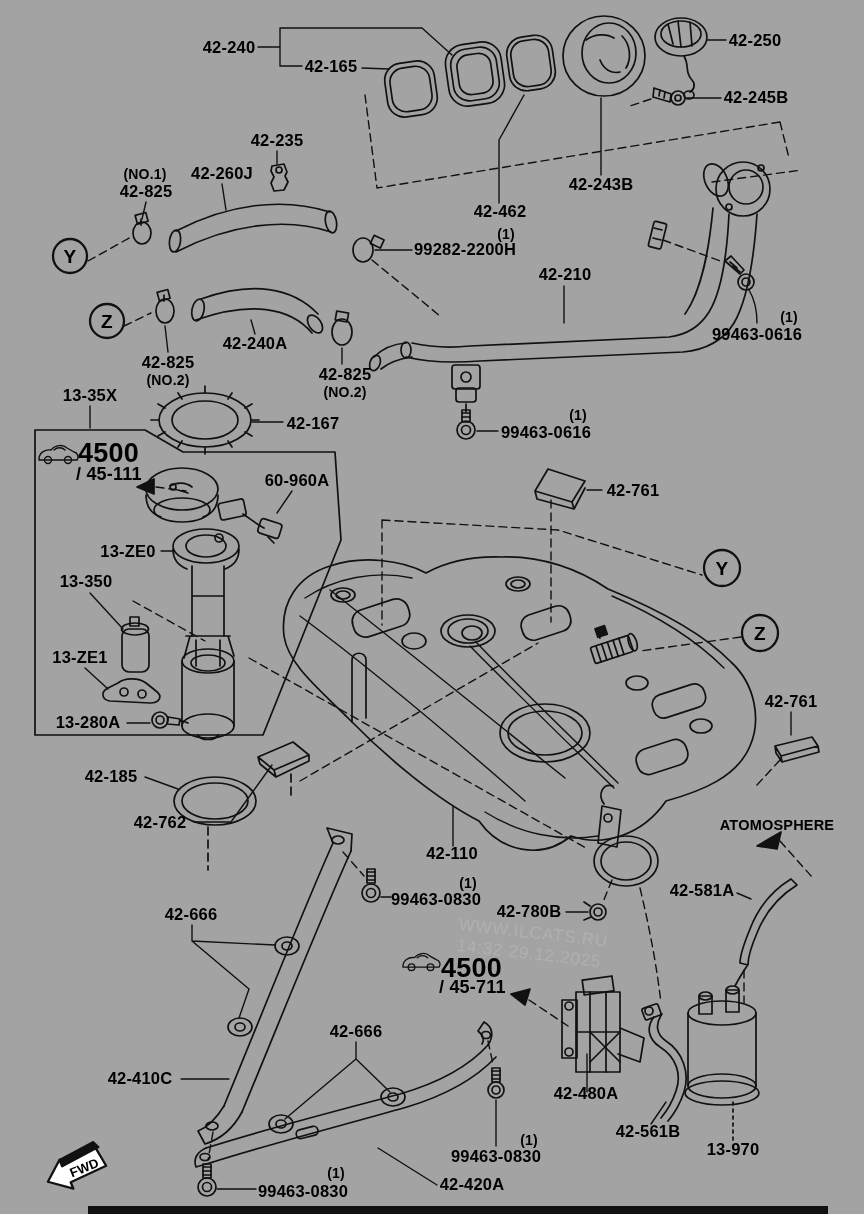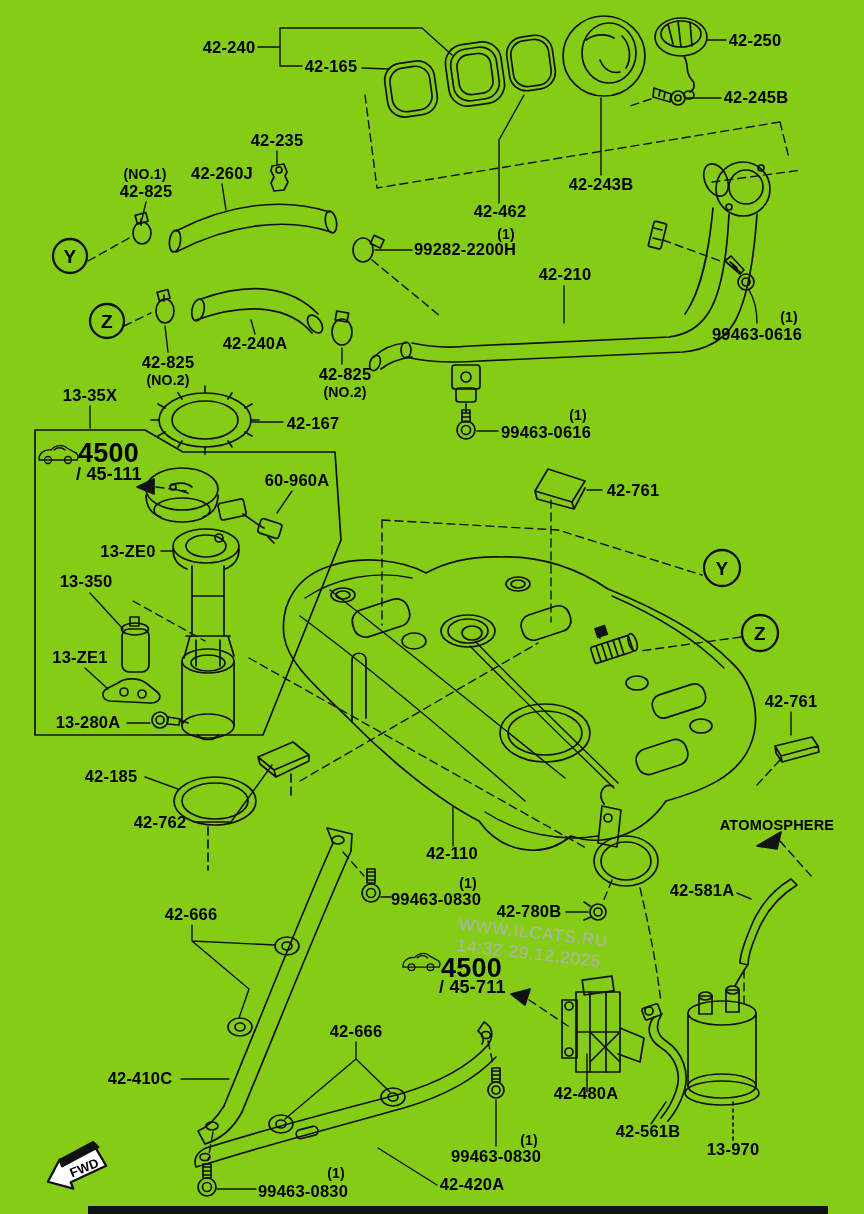--- a/index.html
+++ b/index.html
@@ -1,16 +1,16 @@
 <!DOCTYPE html>
 <html><head>
 <meta charset="utf-8">
 <style>
   html,body { margin:0; padding:0; background:#888; }
-  .stage { position:relative; width:864px; height:1214px; background:#84cc16; overflow:hidden;
+  .stage { position:relative; width:864px; height:1214px; background:#a3a3a3; overflow:hidden;
            font-family:"Liberation Sans", sans-serif; }
   svg { position:absolute; left:0; top:0; }
   .ln   { fill:none; stroke:#111; stroke-width:1.7; stroke-linecap:round; stroke-linejoin:round; }
   .thin { stroke-width:1.4; }
   .ln2  { stroke-width:2.3; }
   .dash { stroke-dasharray:8 5; }
   .dot  { stroke-dasharray:3 4; }
   .lbl  { font-family:"Liberation Sans", sans-serif; font-size:16.5px; font-weight:700; fill:#000;
           text-anchor:middle; letter-spacing:0.2px; }
   .sm   { font-size:14px; }

